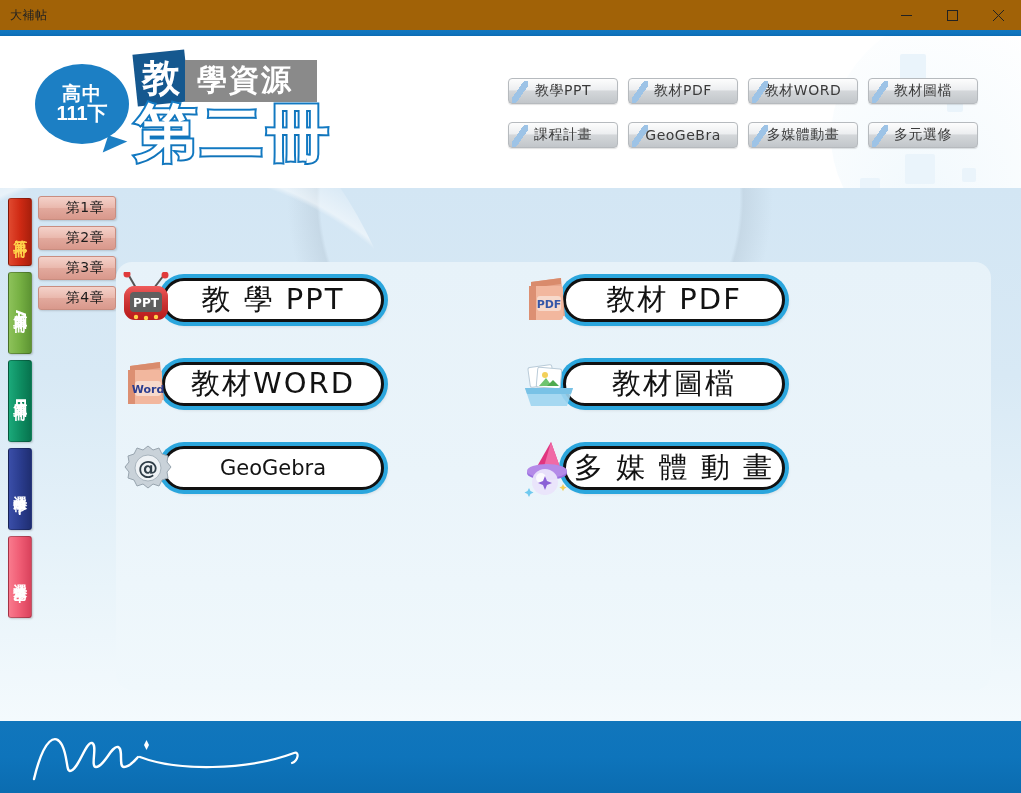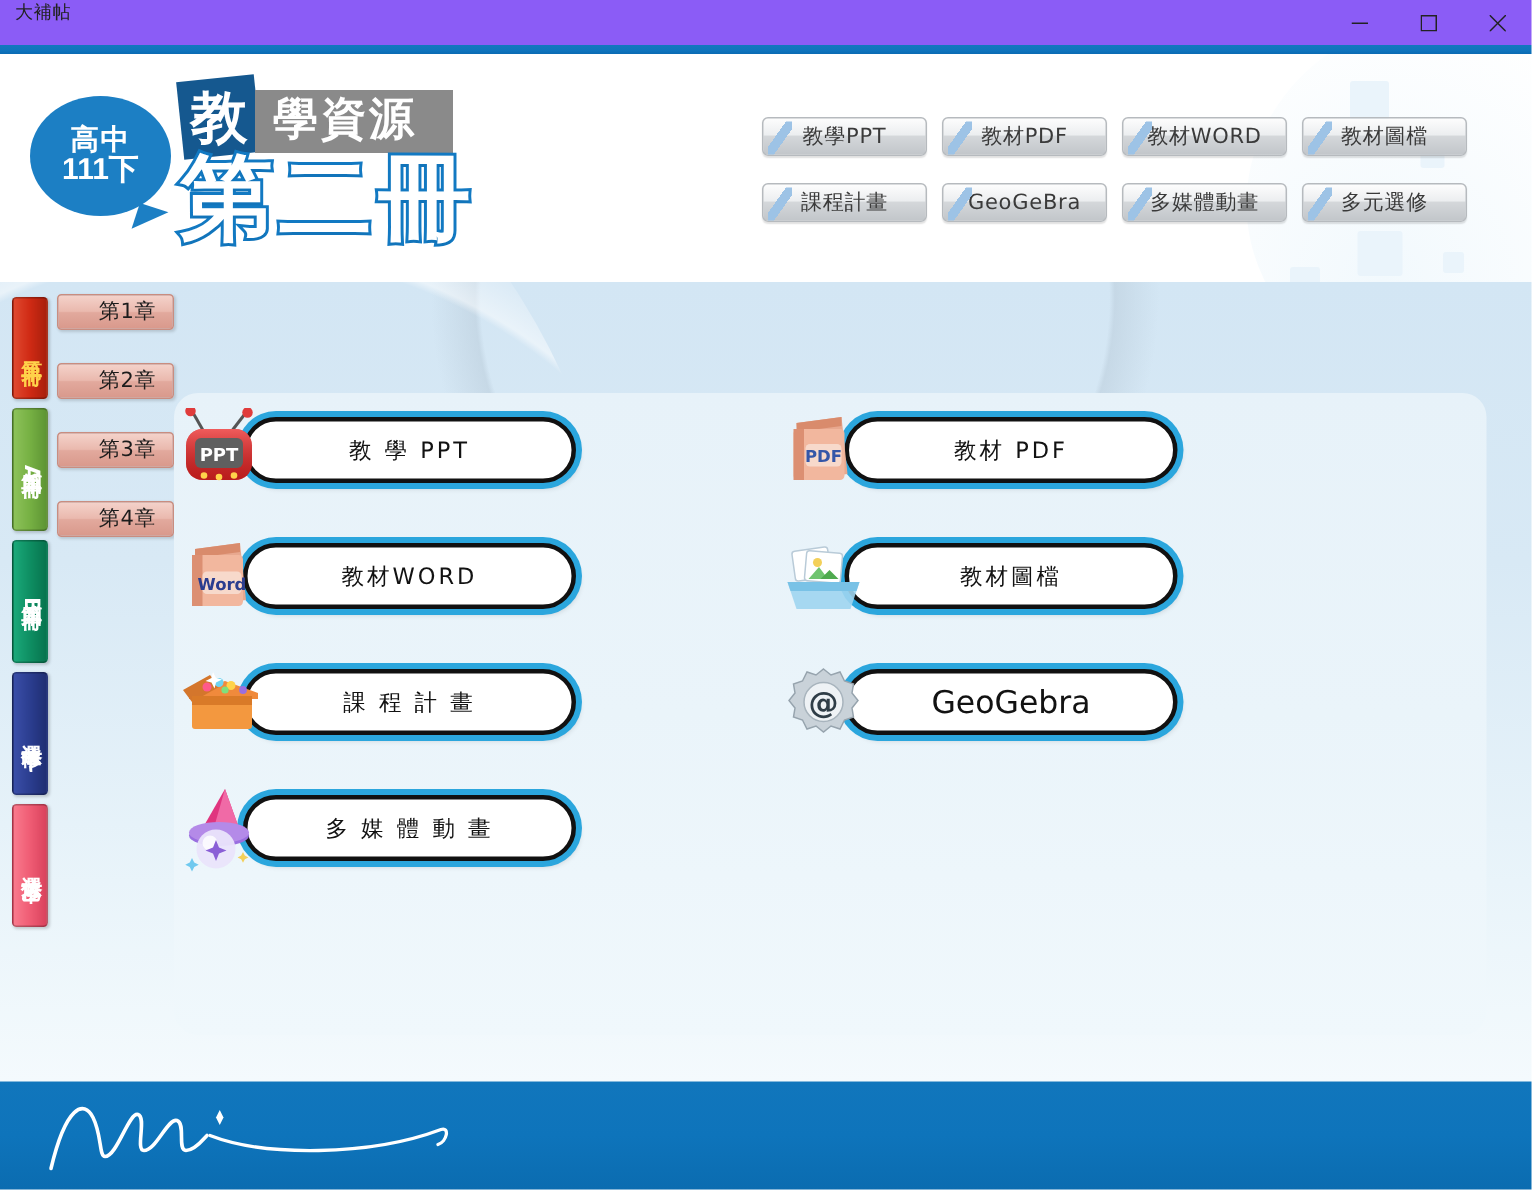--- a/index.html
+++ b/index.html
@@ -4,21 +4,21 @@
 <style>
   * { box-sizing: border-box; margin:0; padding:0; }
   html,body{ width:1021px; height:793px; overflow:hidden; }
   body{
     font-family:"Liberation Sans","DejaVu Sans",sans-serif;
     background:#ffffff;
   }
   
   .titlebar{
     position:absolute; left:0; top:0; width:1021px; height:30px;
-    background:#8b5cf6; display:flex; align-items:flex-start;
+    background:#a16207; display:flex; align-items:center;
   }
   .titlebar-text{
     font-size:12px; color:#222; margin-left:10px; letter-spacing:.5px;
   }
   .win-controls{ margin-left:auto; display:flex; height:30px; }
   .win-btn{
     width:46px; height:30px; display:flex; align-items:center; justify-content:center;
     color:#222;
   }
   .win-btn svg{ display:block; }
@@ -35,21 +35,21 @@
   .header-deco{ position:absolute; inset:0; pointer-events:none; }
   .hdeco{
     position:absolute; background:#eaf4fb; border-radius:2px;
   }
   .header-arc{
     position:absolute; right:-110px; top:-30px; width:300px; height:260px;
     border-radius:50%; background:radial-gradient(circle at 30% 70%, #f2f9fd 0%, #ffffff 70%);
   }
 
   
-  .logo{ position:absolute; left:20px; top:8px; width:300px; height:140px;text-align:center; }
+  .logo{ position:absolute; left:35px; top:8px; width:300px; height:140px;text-align:center; }
   .bubble{
     position:absolute; left:0px; top:20px; width:94px; height:80px;
     background:#1c7fc4; border-radius:50%;
     display:flex; flex-direction:column; align-items:center; justify-content:center;
     color:#fff; line-height:1.05;
   }
   .bubble:after{
     content:""; position:absolute; right:4px; bottom:-12px;
     width:0;height:0; border-left:20px solid #1c7fc4;
     border-bottom:18px solid transparent; transform:rotate(18deg);
@@ -130,21 +130,21 @@
   }
   .sidetab span{
     writing-mode:vertical-rl; font-size:14px; font-weight:bold;
     letter-spacing:2px; line-height:1.1;
     font-family:"DejaVu Sans","Liberation Sans",sans-serif;
   }
 
   
   .chapters{ position:absolute; left:38px; top:8px; width:78px; }
   .chbtn{
-    width:78px; height:24px; margin-bottom:22px; border-radius:3px;
+    width:78px; height:24px; margin-bottom:6px; border-radius:3px;
     background:linear-gradient(180deg,#f4d2ca 0%,#eab9ae 48%,#e2a99d 52%,#d9998c 100%);
     border:1px solid #c98d80;
     display:flex; align-items:center; justify-content:center;
     box-shadow:1px 1px 2px rgba(0,0,0,.15);
     padding-left:16px;
   }
   .chbtn span{
     font-size:14px; color:#1c1c1c; letter-spacing:.5px;
     font-family:"DejaVu Sans","Liberation Sans",sans-serif;
   }
@@ -162,21 +162,21 @@
   .item{ position:relative; height:58px; display:flex; align-items:center; }
   .pill{
     position:absolute; left:42px; top:6px; width:222px; height:44px;
     border-radius:22px;
     background:#ffffff;
     border:3px solid #111111;
     box-shadow:0 0 0 4px #2ba6dd, 2px 3px 4px rgba(0,0,0,.2);
     display:flex; align-items:center; justify-content:center;
   }
   .pill span{
-    font-size:15px; color:#121212; letter-spacing:2px; font-weight:500;
+    font-size:29px; color:#121212; letter-spacing:2px; font-weight:500;
     font-family:"DejaVu Sans","Liberation Sans",sans-serif;
   }
   .pill.latin span{ letter-spacing:0px; font-size:21px; }
   .ico{ position:absolute; left:0px; top:0px; width:56px; height:58px; z-index:3; }
 
   
   .footer{
     position:absolute; left:0; top:721px; width:1021px; height:72px;
     background:linear-gradient(180deg,#1176bc 0%,#0e74bb 50%,#0b6cb0 100%);
     overflow:hidden;
@@ -375,37 +375,20 @@
         <rect x="8" y="10" width="24" height="20" rx="2" fill="#ffffff" stroke="#b9cbd8" transform="rotate(-8 20 20)"></rect>
         <rect x="16" y="12" width="24" height="20" rx="2" fill="#ffffff" stroke="#b9cbd8" transform="rotate(5 28 22)"></rect>
         <circle cx="24" cy="19" r="3" fill="#f3d05a"></circle>
         <path d="M18 30 L25 22 L31 30 Z" fill="#6fc46f"></path>
         <path d="M26 30 L32 24 L38 30 Z" fill="#4faa4f"></path>
         <path d="M4 32 L52 32 L46 50 L10 50 Z" fill="#9ed5ef" opacity=".9"></path>
         <path d="M4 32 L52 32 L50 38 L6 38 Z" fill="#79c2e6"></path>
       </svg>
     </div>
 
-    <div class="item">
-      <div class="pill">
-        <span>課 程 計 畫</span>
-      </div>
-      <svg class="ico" viewBox="0 0 56 58">
-        <path d="M6 22 L30 14 L52 22 L52 26 L6 26 Z" fill="#f08a3c"></path>
-        <path d="M2 20 L20 10 L26 18 L8 28 Z" fill="#d4762c"></path>
-        <rect x="8" y="24" width="40" height="22" rx="2" fill="#f3983f"></rect>
-        <path d="M8 24 L48 24 L48 30 L8 30 Z" fill="#d97a28"></path>
-        <circle cx="18" cy="18" r="3" fill="#ff5a8a"></circle>
-        <circle cx="26" cy="15" r="3" fill="#6fd3f0"></circle>
-        <circle cx="34" cy="17" r="3" fill="#ffd34a"></circle>
-        <circle cx="42" cy="20" r="2.6" fill="#9a6fe0"></circle>
-        <circle cx="30" cy="20" r="2.4" fill="#7de07d"></circle>
-        <path d="M22 8 l2 4 4 1 -4 2 -1 4 -2 -4 -4 -1 4 -2 z" fill="#ffffff"></path>
-      </svg>
-    </div>
 
     <div class="item">
       <div class="pill latin">
         <span>GeoGebra</span>
       </div>
       <svg class="ico" viewBox="0 0 56 58">
         <g fill="#c9d2d9" stroke="#97a4ae" stroke-width="1">
           <path d="M28 6 l5 4 6 -2 3 6 6 2 -1 6 4 5 -4 5 1 6 -6 2 -3 6 -6 -2 -5 4 -5 -4 -6 2 -3 -6 -6 -2 1 -6 -4 -5 4 -5 -1 -6 6 -2 3 -6 6 2 z"></path>
         </g>
         <circle cx="28" cy="28" r="13" fill="#eef2f5" stroke="#a8b4bd"></circle>

